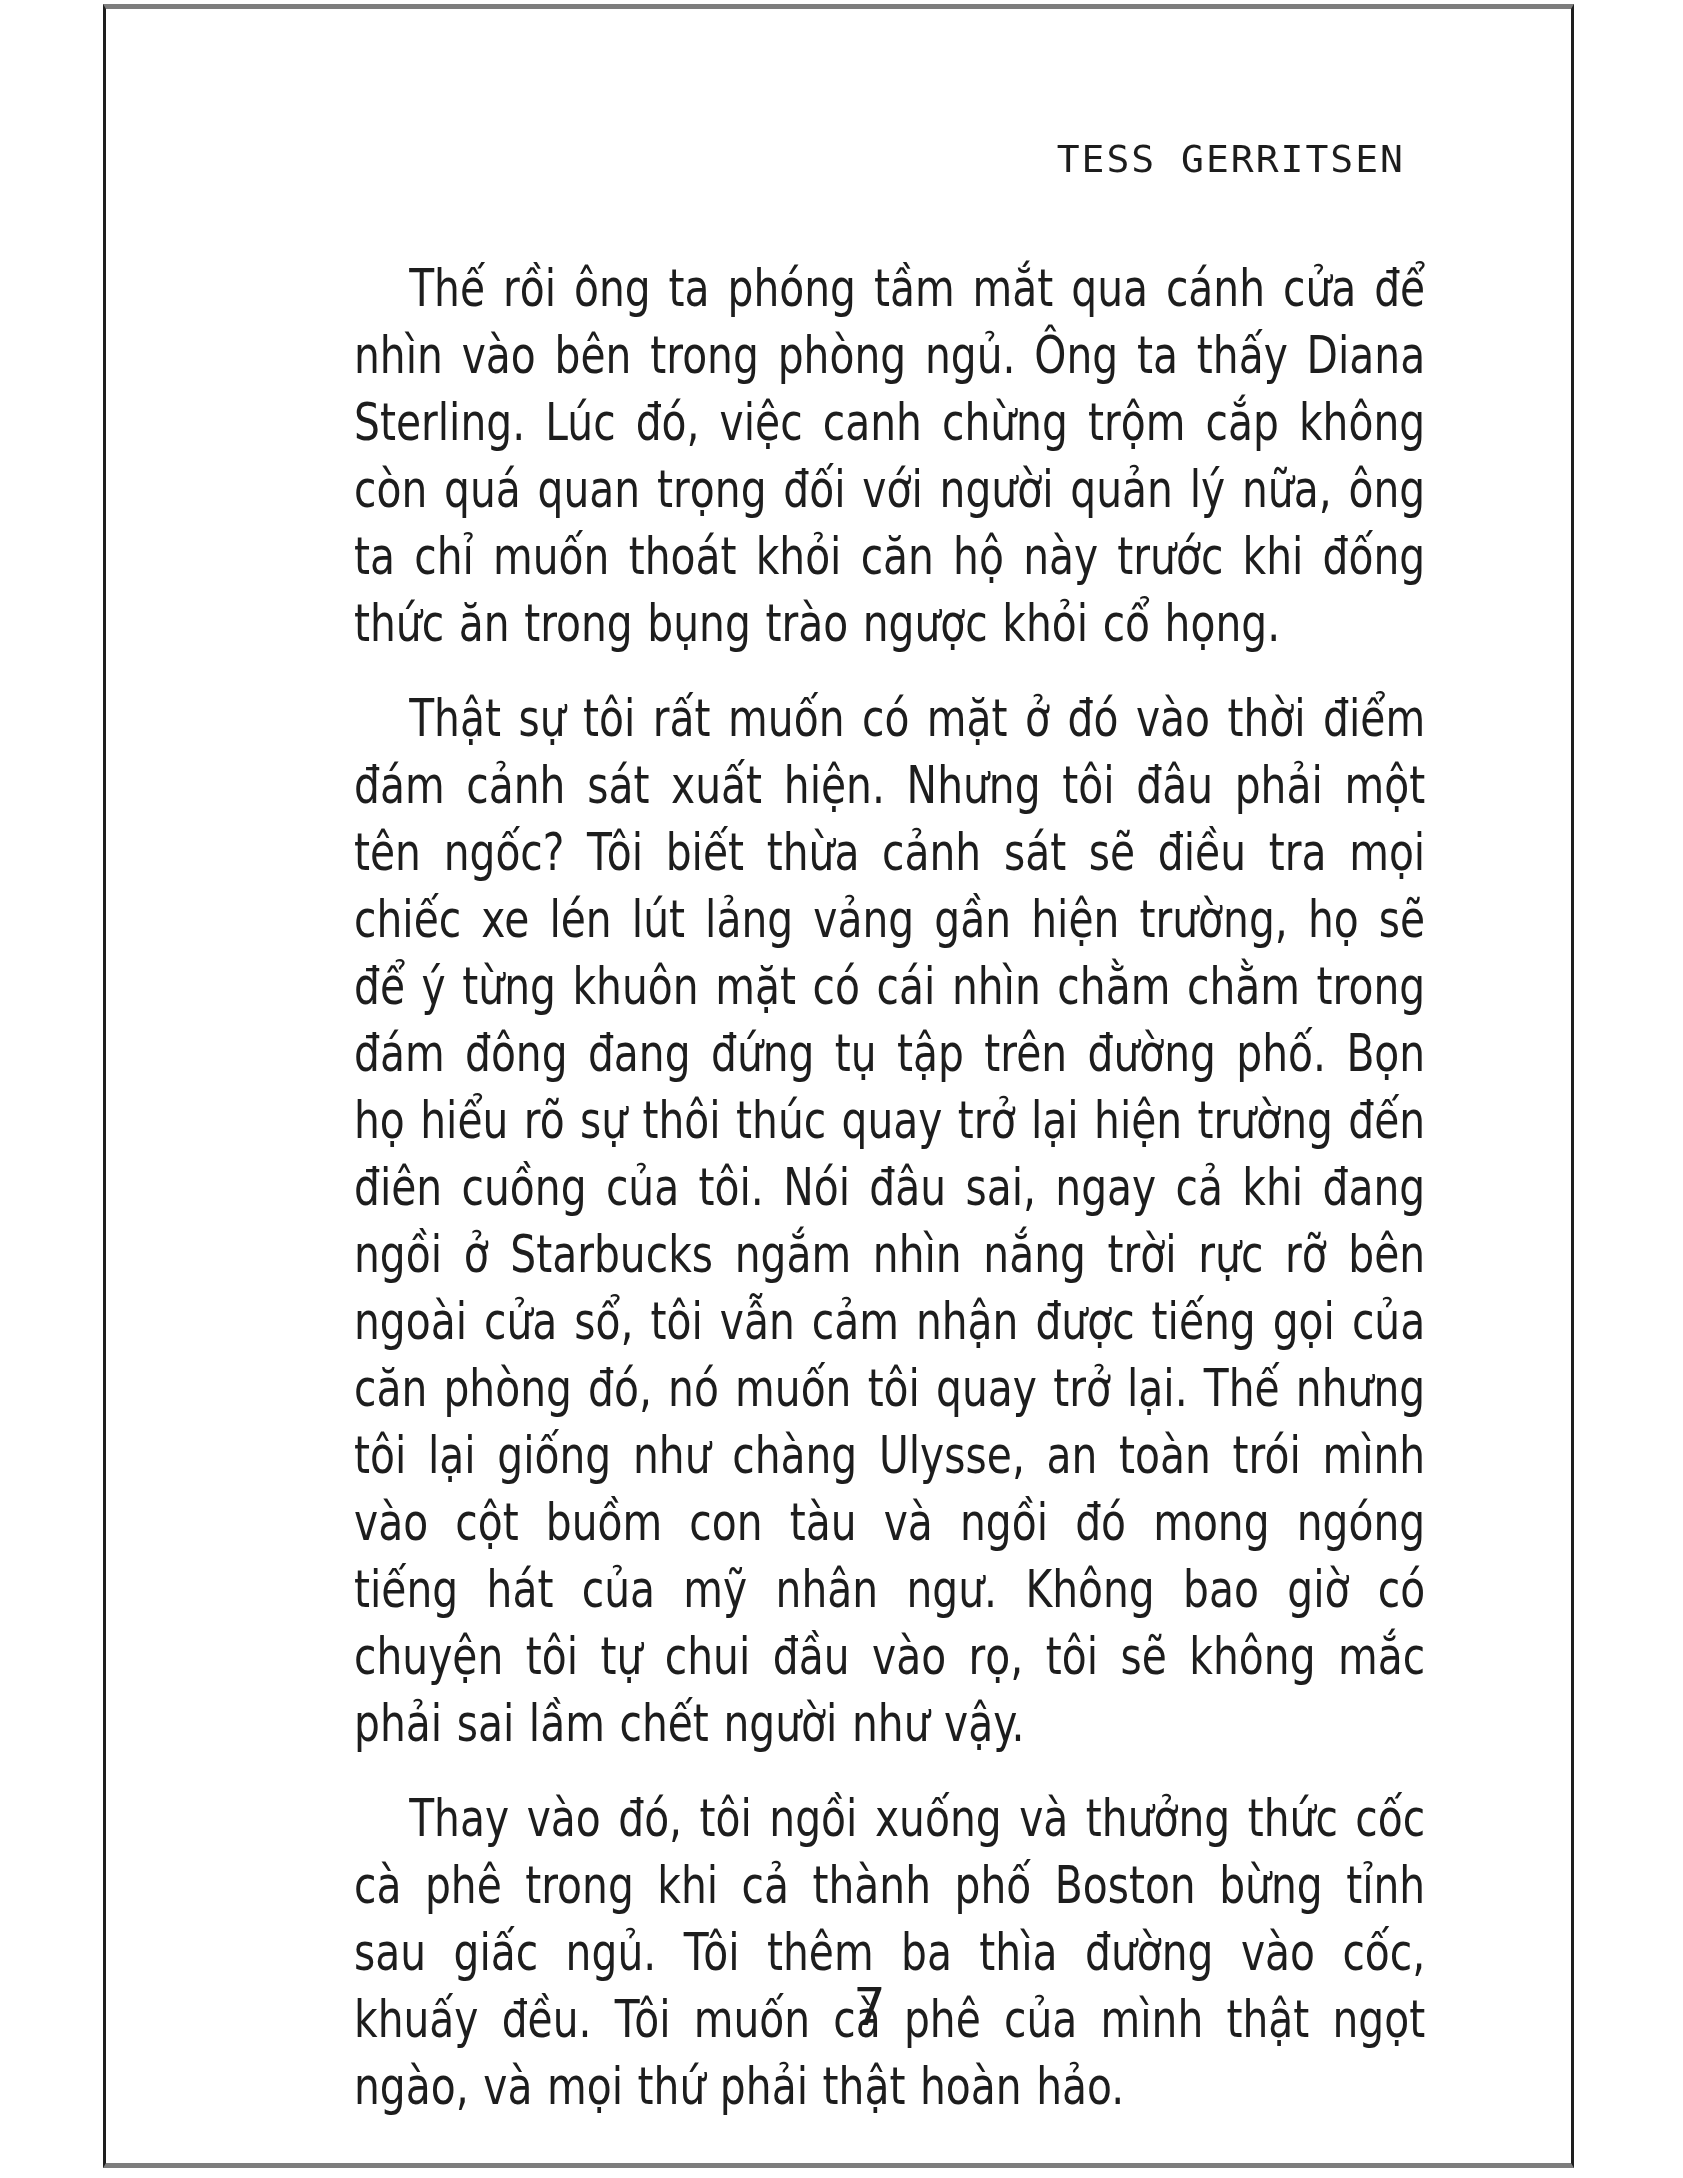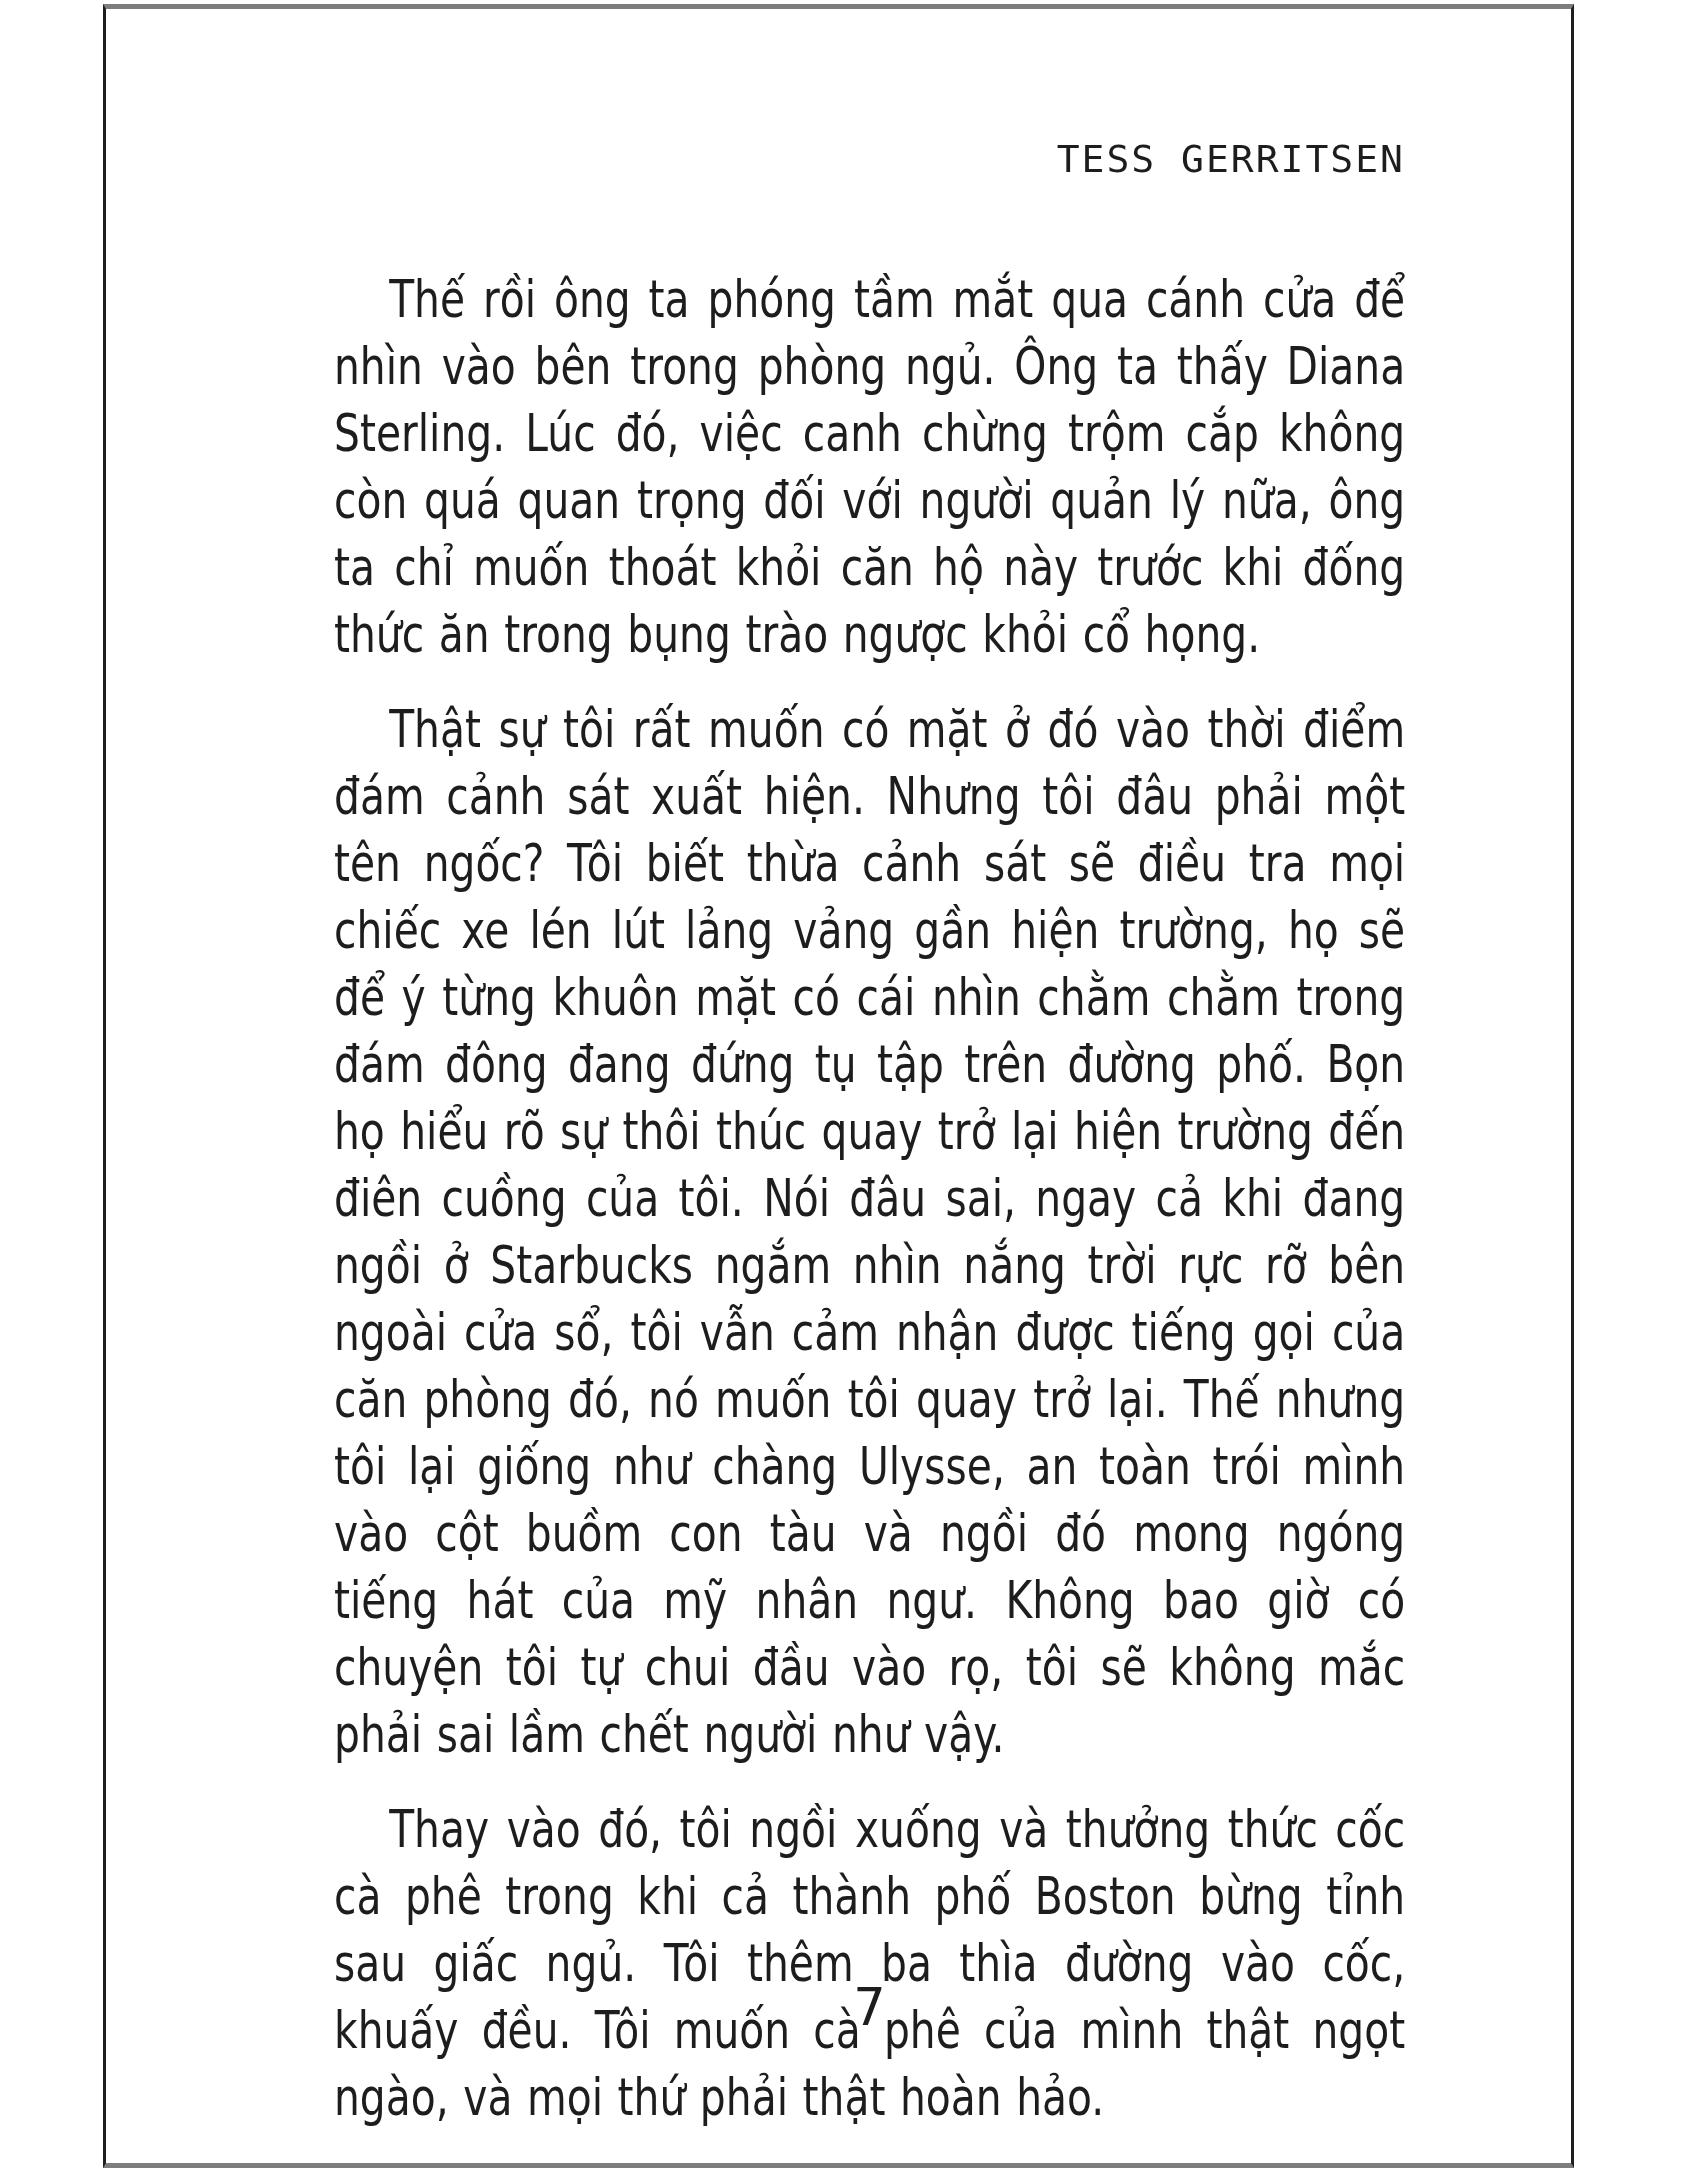--- a/index.html
+++ b/index.html
@@ -36,24 +36,23 @@
     text-align: right;
     font-family: "DejaVu Sans Mono", "Liberation Mono", monospace;
     font-size: 38px;
     letter-spacing: 2px;
     color: #1d1d1d;
     white-space: nowrap;
     margin-top: 20px;
   }
   .text-column {
     position: absolute;
-    left: 334px;
+    left: 354px;
     top: 255px;
     width: 1071px;
-    margin-top: 11px;
   }
   
   .condensed {
     width: 1339px;              
     transform: scaleX(0.8);
     transform-origin: 0 0;
   }
   .condensed p {
     margin: 0 0 28px 0;
     font-size: 51px;

